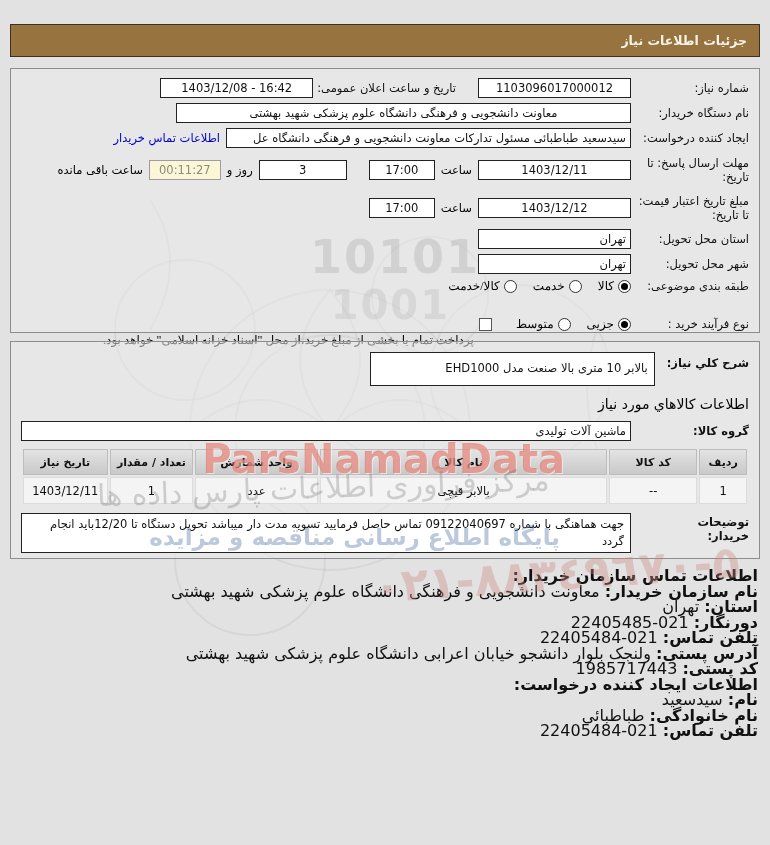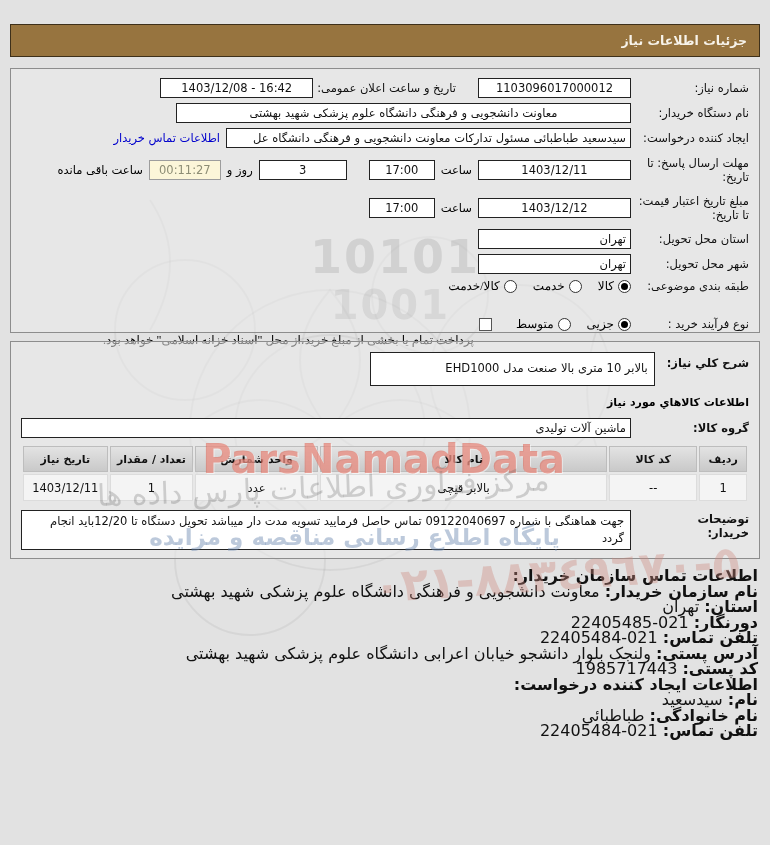--- a/index.html
+++ b/index.html
@@ -75,21 +75,21 @@
   }
   .checkbox {
     display:inline-block; width:13px; height:13px;
     background:#fff; border:1px solid #555; margin-left:5px; flex:0 0 auto;
   }
   .optlbl { font-size:12px; margin-left:16px; white-space:nowrap;font-family:Liberation Serif, serif; }
 
   
   .desc-box { width:285px; min-height:34px; height:auto; white-space:normal;
     padding:1px 6px; line-height:1.35; }
-  .section-head { font-size:11px; font-weight:bold; margin:10px 0 9px 0; }
+  .section-head { font-size:14px; font-weight:normal; margin:10px 0 9px 0; }
   .flex1 { flex:1; }
 
   table.items { width:100%; border-collapse:separate; border-spacing:2px; margin-top:6px; }
   table.items th {
     background:linear-gradient(#e3e3e3,#c9c9c9);
     border:1px solid #bdbdbd; font-size:11px; font-weight:bold; color:#111;
     height:26px; padding:0 3px;
   }
   table.items td {
     background:#f4f4f4; border:1px solid #dcdcdc; font-size:11.5px;

